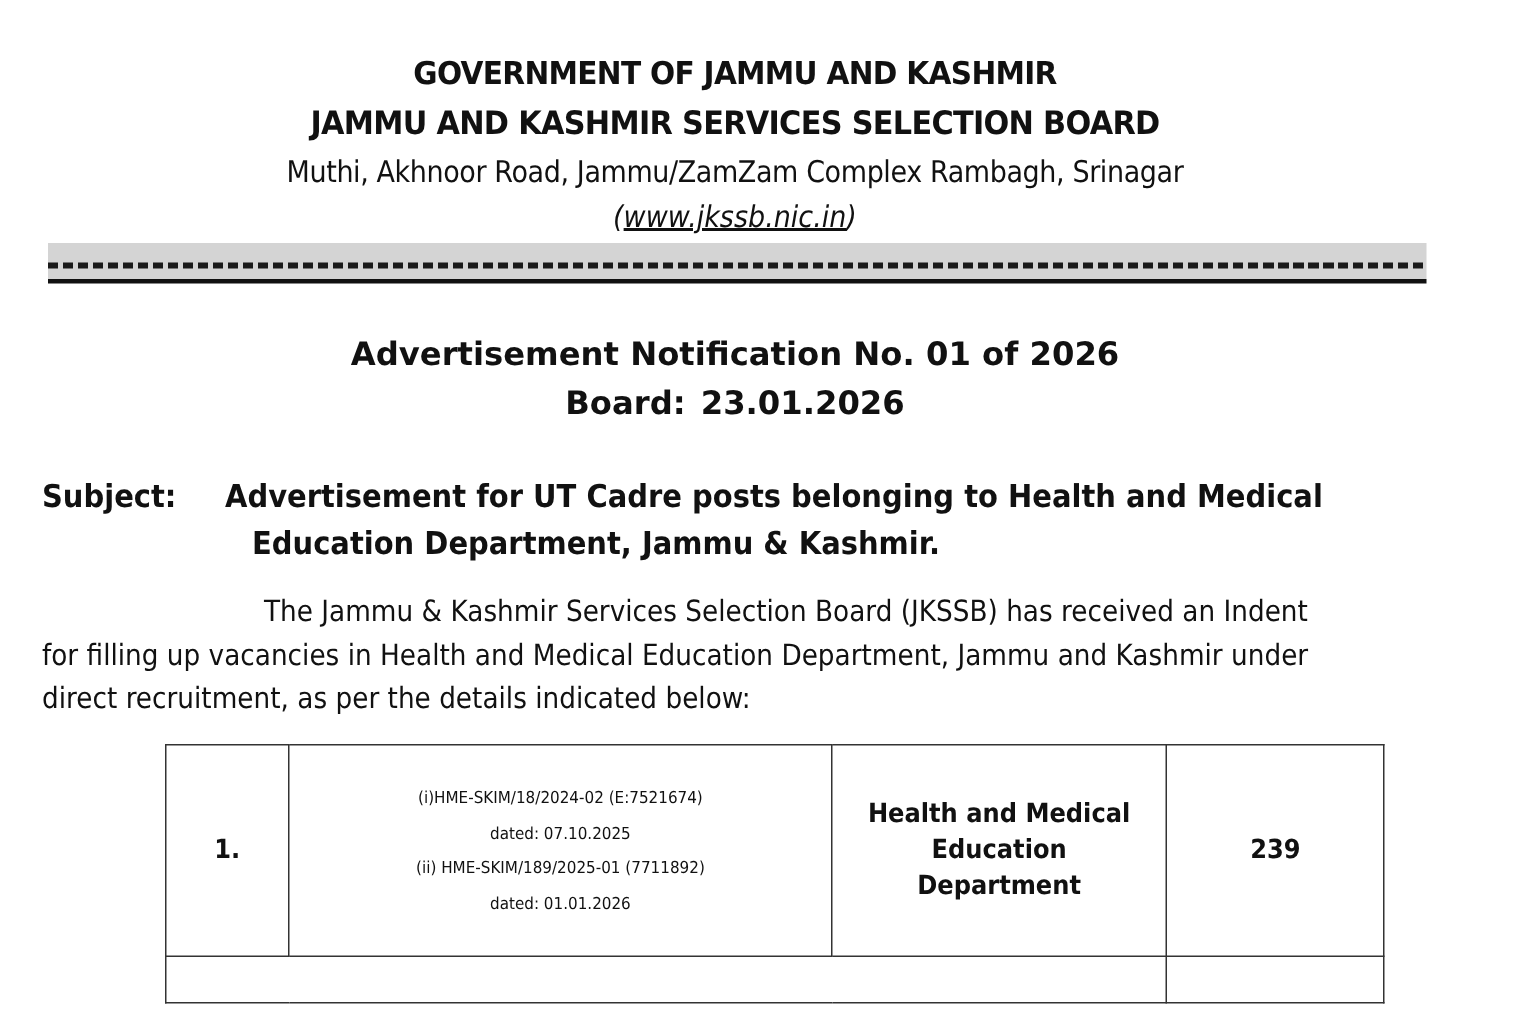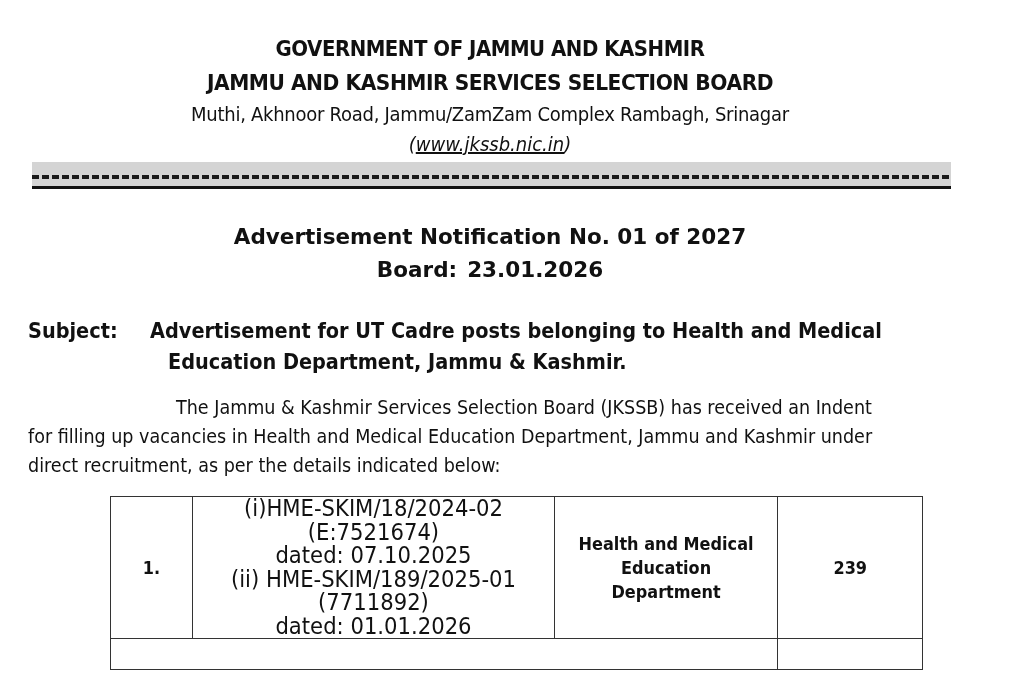--- a/index.html
+++ b/index.html
@@ -163,21 +163,21 @@
     }
     table.posts .th-inner {
       display: inline-block;
       transform: scaleX(0.92);
     }
     .col-sno { width: 82px; }
     .col-ref { width: 362px; }
     .col-dept { width: 223px; }
     .col-posts { width: 145px; }
     table.posts td.ref-cell {
-      font-size: 23px;
+      font-size: 11px;
       line-height: 23.5px;
       height: 140px;
     }
     table.posts td.ref-cell .inner {
       display: inline-block;
       transform: scaleX(0.92);
     }
     table.posts td.bold-cell {
       font-weight: bold;
       font-size: 17.5px;
@@ -200,21 +200,21 @@
   <div class="center-line" id="board-line">JAMMU AND KASHMIR SERVICES SELECTION BOARD</div>
   <div class="center-line" id="address-line">Muthi, Akhnoor Road, Jammu/ZamZam Complex Rambagh, Srinagar</div>
   <div class="center-line" id="website-line">
     <span>(</span><span class="url">www.jkssb.nic.in</span><span>)</span>
   </div>
 
   <div class="divider-band"></div>
   <div class="divider-dashes"></div>
   <div class="divider-solid"></div>
 
-  <div class="center-line" id="title-line">Advertisement Notification No. 01 of 2027</div>
+  <div class="center-line" id="title-line">Advertisement Notification No. 01 of 2026</div>
   <div class="center-line" id="dated-line">
     <span>Board:</span><span class="date-val">23.01.2026</span>
   </div>
 
   <div class="subject-block">
     <span class="label">Subject:</span>
     <span class="text1">Advertisement for UT Cadre posts belonging to Health and Medical</span>
     <span class="text2">Education Department, Jammu &amp; Kashmir.</span>
   </div>
 

